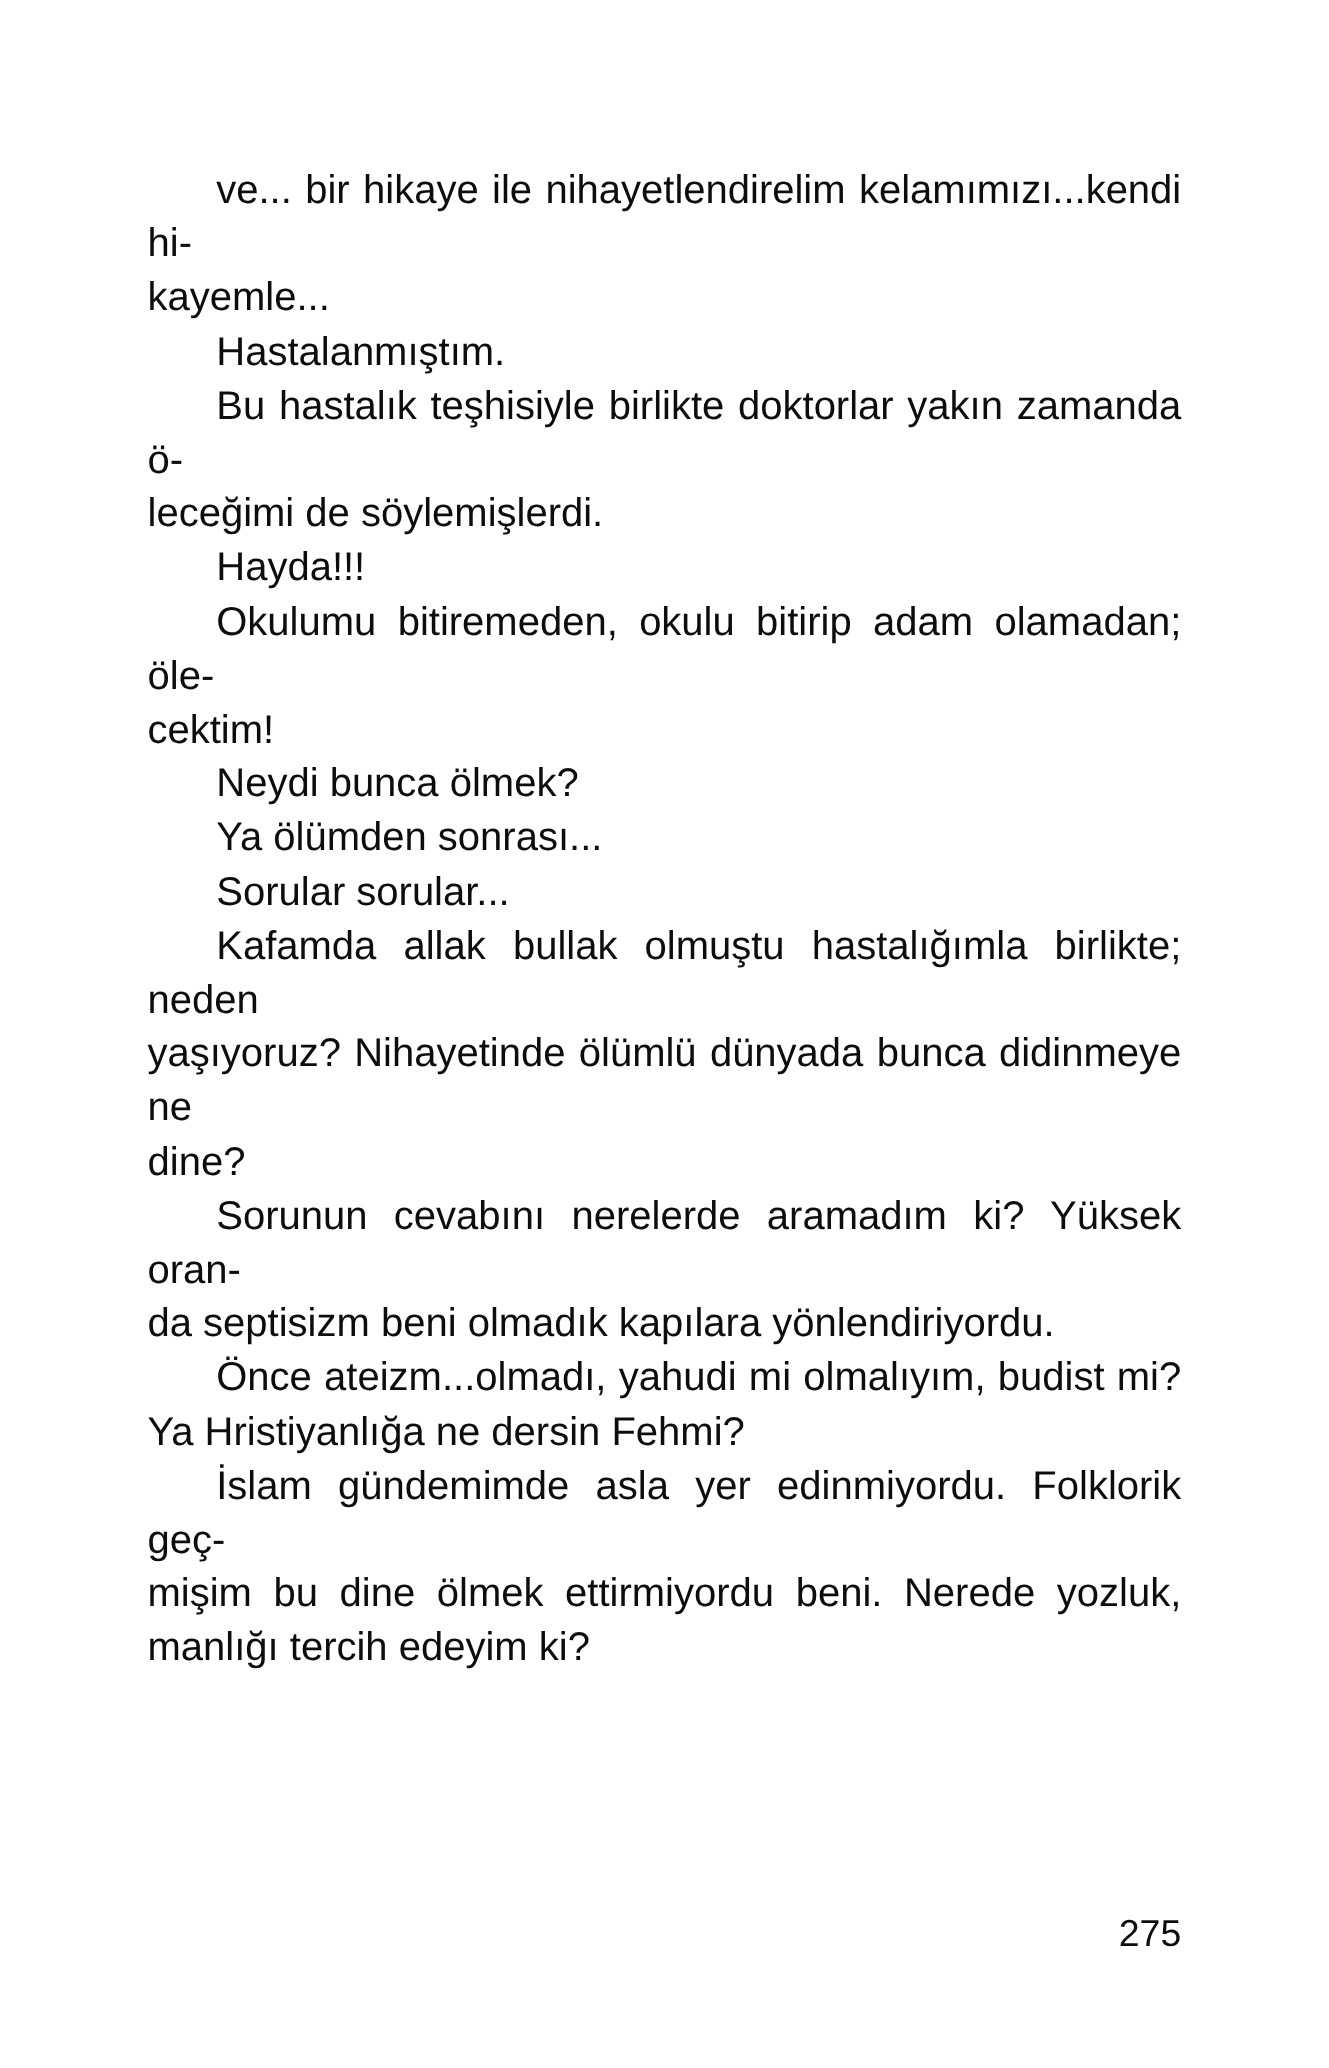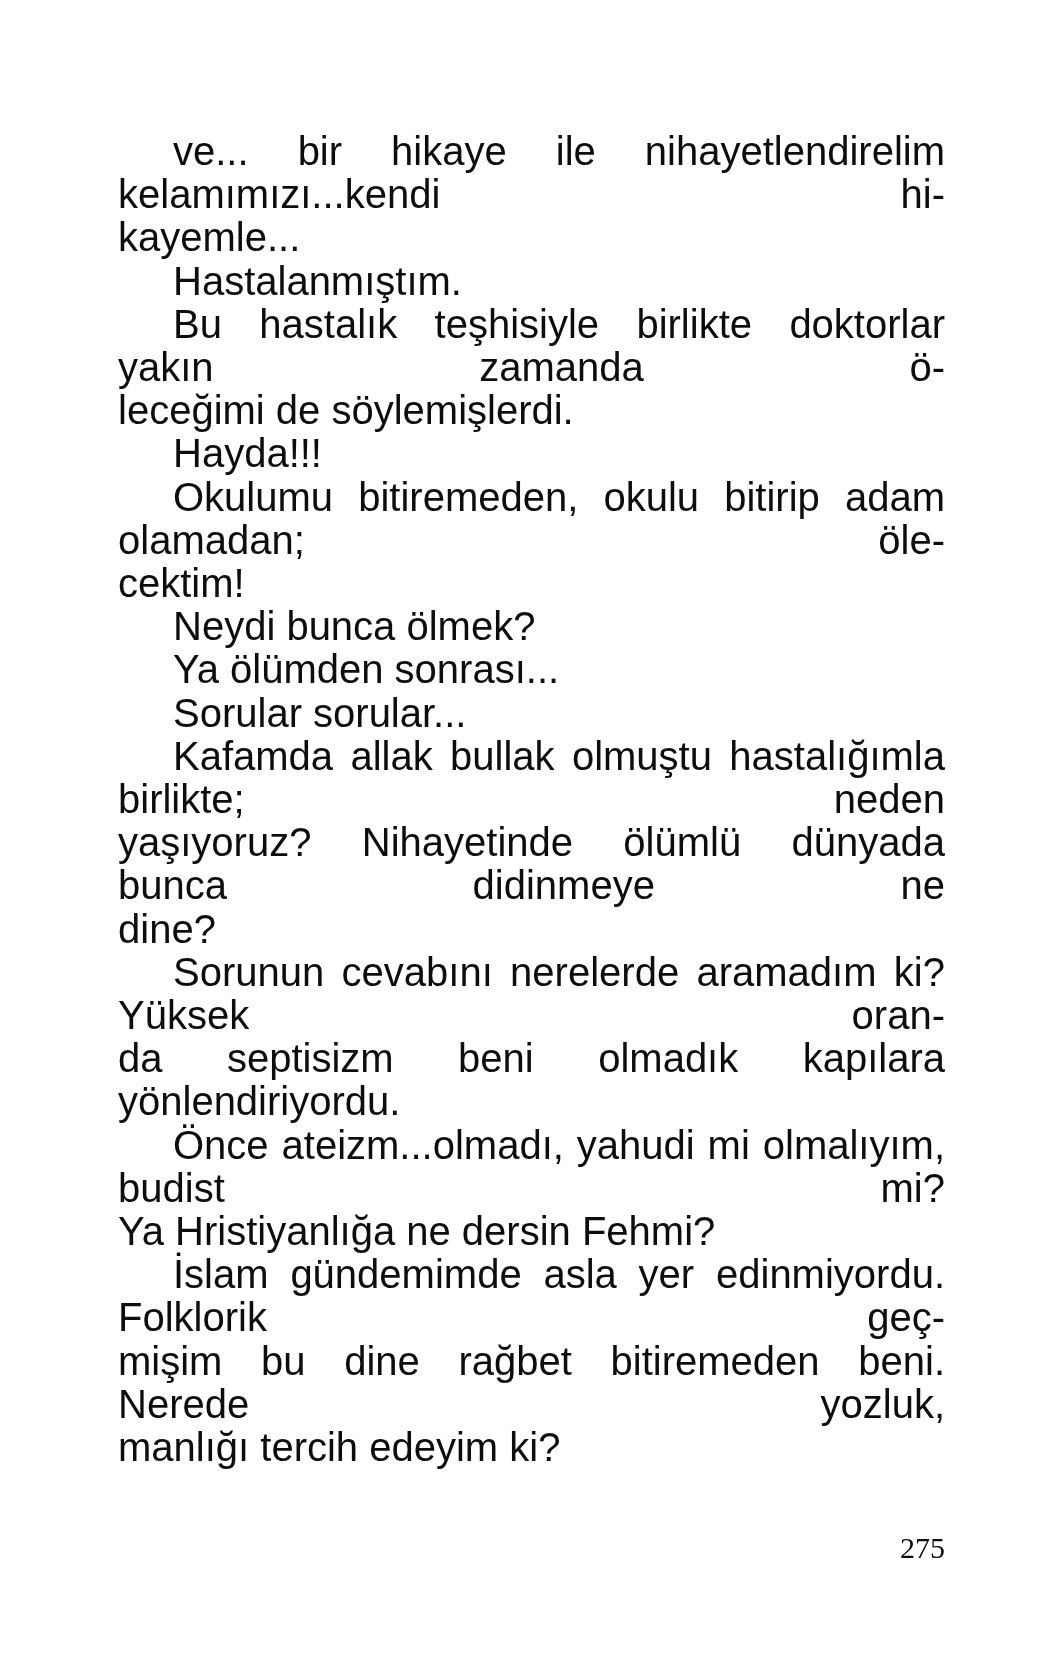--- a/index.html
+++ b/index.html
@@ -13,21 +13,21 @@
     font-family: "Liberation Sans", "DejaVu Sans", sans-serif;
     color: #0d0d0d;
     position: relative;
     overflow: hidden;
   }
   .text-block {
     position: absolute;
     left: 118px;
     top: 130px;
     width: 827px;
-    font-size: 40px;
+    font-size: 32px;
     line-height: 43.2px;
   }
   .paragraph {
     margin: 0;
     padding: 0;
   }
   .line {
     text-align: justify;
     text-align-last: justify;
   }
@@ -37,21 +37,20 @@
   .line.first {
     text-indent: 55px;
   }
   .page-number {
     position: absolute;
     right: 118px;
     top: 1526px;
     font-size: 30px;
     line-height: 43.2px;
     text-align: left;
-    font-family: Liberation Serif, serif;
   }
 </style>
 </head>
 <body>
 
 <div class="text-block">
     <div class="paragraph">
       <div class="line first">ve... bir hikaye ile nihayetlendirelim kelamımızı...kendi hi-</div>
       <div class="line last">kayemle...</div>
     </div>
@@ -86,18 +85,18 @@
     <div class="paragraph">
       <div class="line first">Sorunun cevabını nerelerde aramadım ki? Yüksek oran-</div>
       <div class="line last">da septisizm beni olmadık kapılara yönlendiriyordu.</div>
     </div>
     <div class="paragraph">
       <div class="line first">Önce ateizm...olmadı, yahudi mi olmalıyım, budist mi?</div>
       <div class="line last">Ya Hristiyanlığa ne dersin Fehmi?</div>
     </div>
     <div class="paragraph">
       <div class="line first">İslam gündemimde asla yer edinmiyordu. Folklorik geç-</div>
-      <div class="line">mişim bu dine rağbet bitiremeden beni. Nerede yozluk,</div>
+      <div class="line">mişim bu dine ölmek ettirmiyordu beni. Nerede yozluk,</div>
       <div class="line last">manlığı tercih edeyim ki?</div>
     </div>
   </div>
 
 <div class="page-number">275</div>
 
 </body></html>

